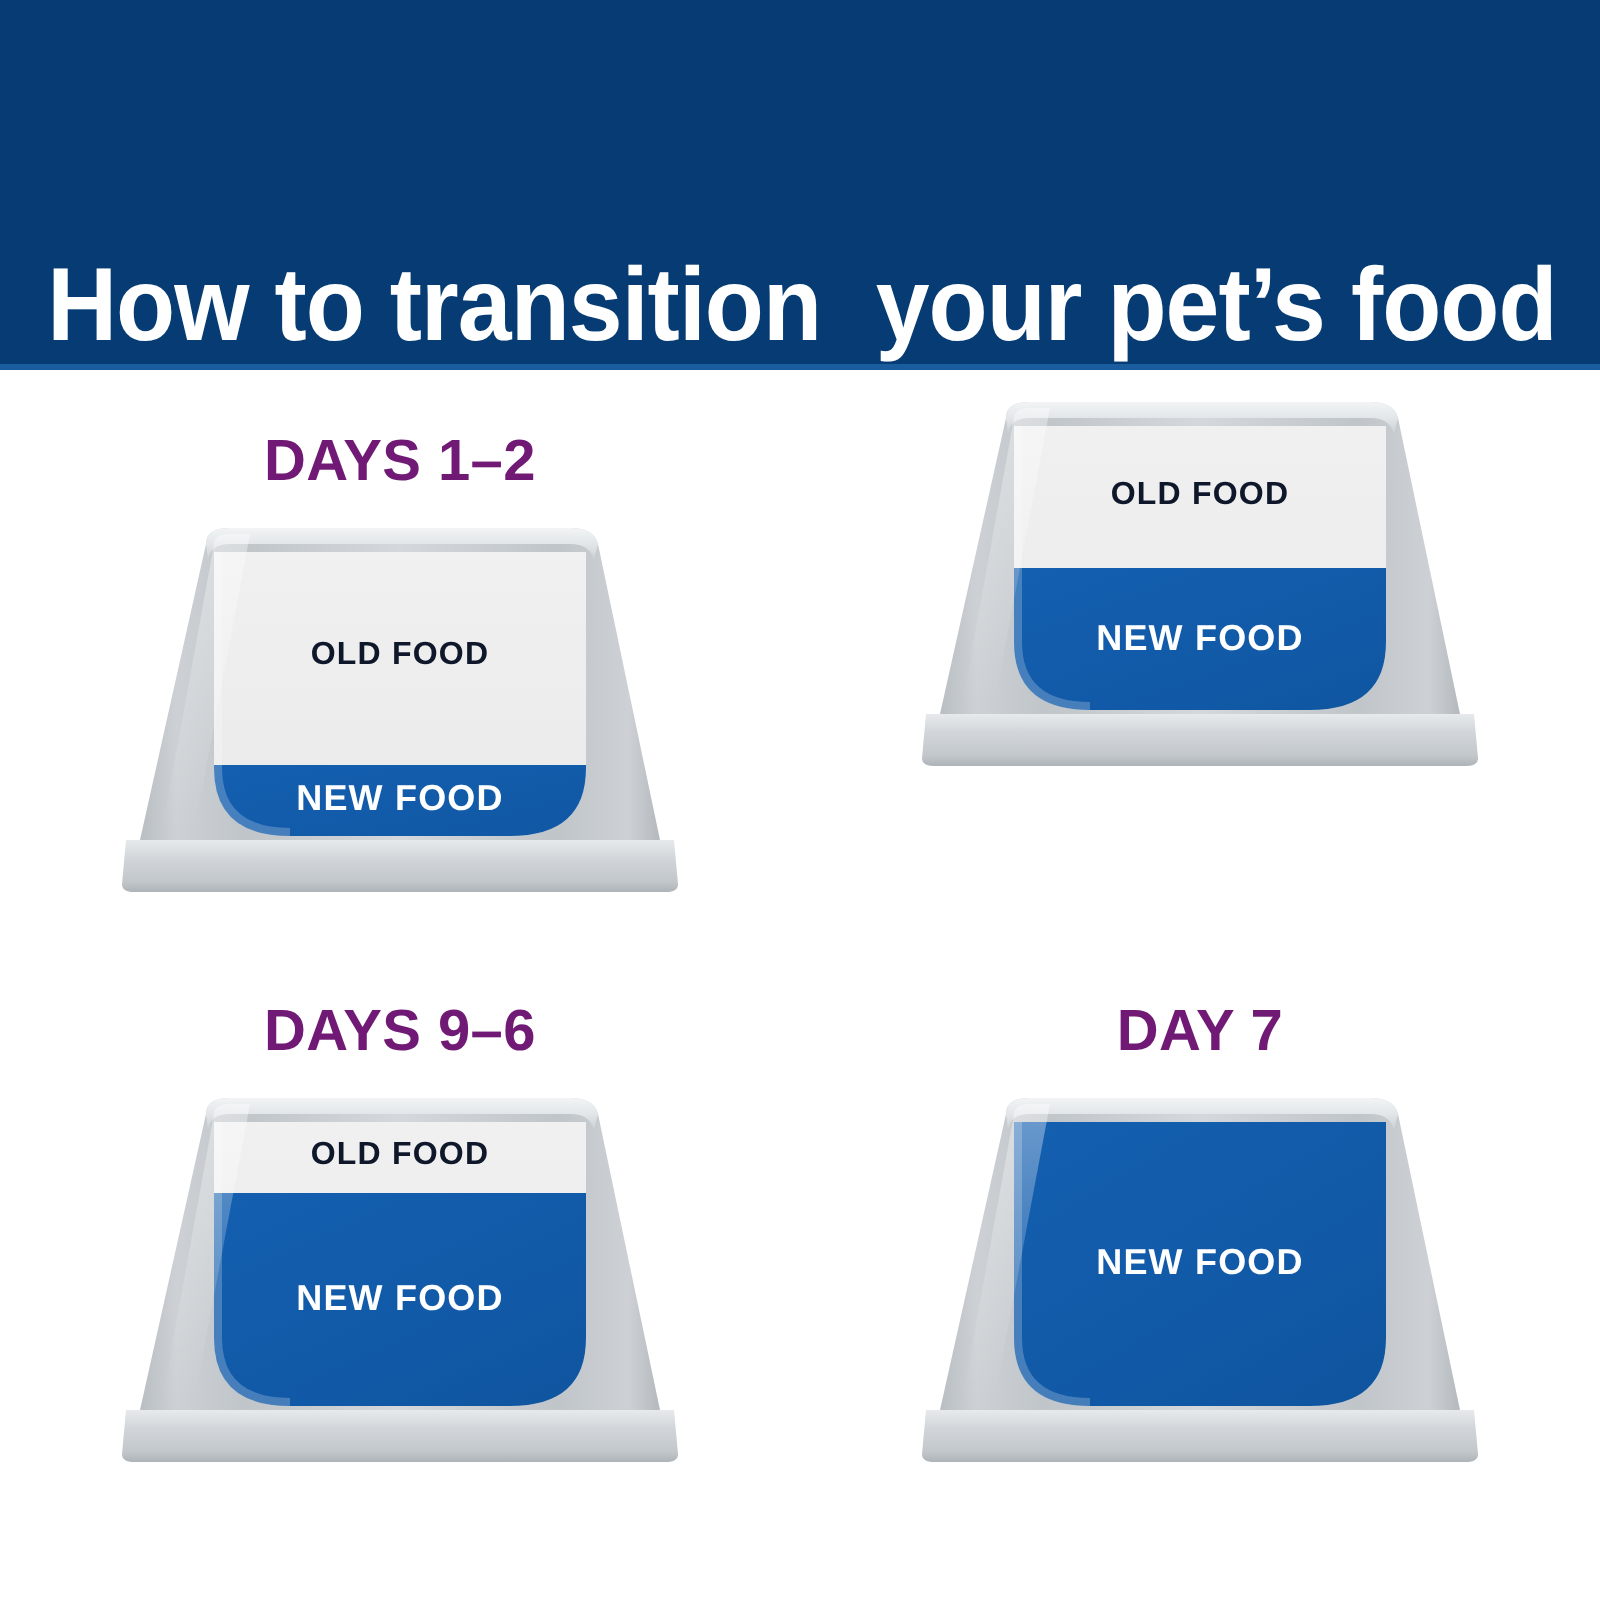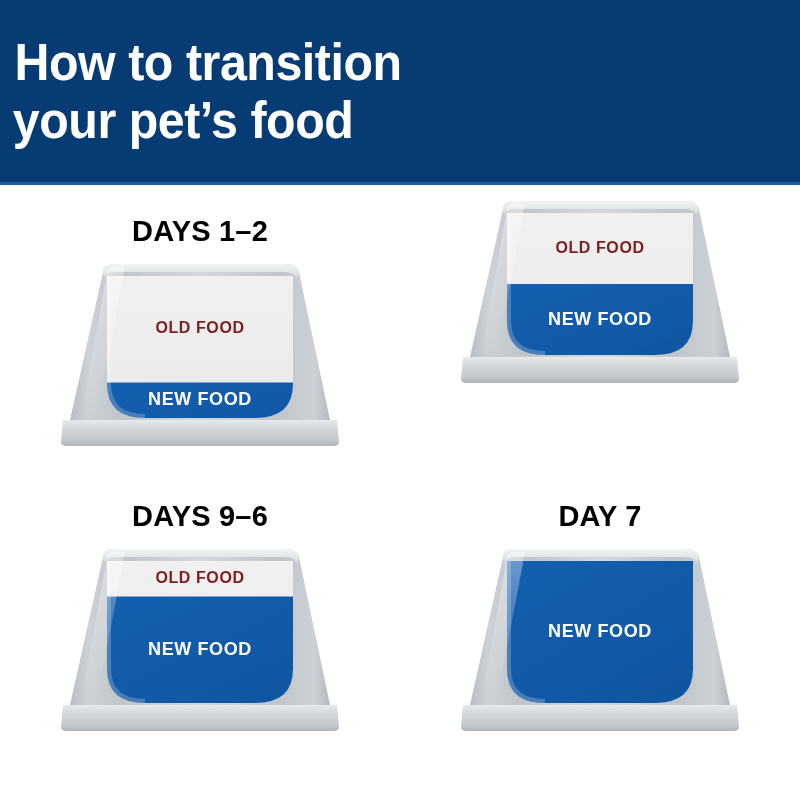--- a/index.html
+++ b/index.html
@@ -25,22 +25,21 @@
   .header {
     position: absolute;
     left: 0;
     top: 0;
     width: 800px;
     height: 185px;
     background: #063c73;
     border-bottom: 3px solid #1a5d9e;
     box-sizing: border-box;
     display: flex;
-    flex-direction: column;
-    align-items: flex-start;
+    align-items: flex-end;
     justify-content: center;
   }
   .header-title-line {
     color: #ffffff;
     font-family: "Liberation Sans", sans-serif;
     font-weight: bold;
     font-size: 52px;
     line-height: 58px;
     letter-spacing: -0.5px;
     transform: scaleX(0.93);
@@ -62,21 +61,21 @@
 
   .cell {
     position: relative;
     display: flex;
     flex-direction: column;
     align-items: center;
   }
 
   .step-label {
     margin-top: 30px;
-    color: #000000;
+    color: #701a75;
     font-family: "Liberation Sans", sans-serif;
     font-weight: bold;
     font-size: 29px;
     letter-spacing: 0.2px;
     white-space: nowrap;
   }
 
   .bowl-wrap {
     position: relative;
     width: 310px;
@@ -93,21 +92,21 @@
     position: absolute;
     left: 0;
     width: 100%;
     text-align: center;
     font-family: "Liberation Sans", sans-serif;
     font-weight: bold;
     pointer-events: none;
     white-space: nowrap;
   }
   .label-old {
-    color: #7f1d1d;
+    color: #0f172a;
     font-size: 16px;
     letter-spacing: 0.6px;
   }
   .label-new {
     color: #ffffff;
     font-size: 18px;
     letter-spacing: 0.6px;
   }
 </style>
 </head>

